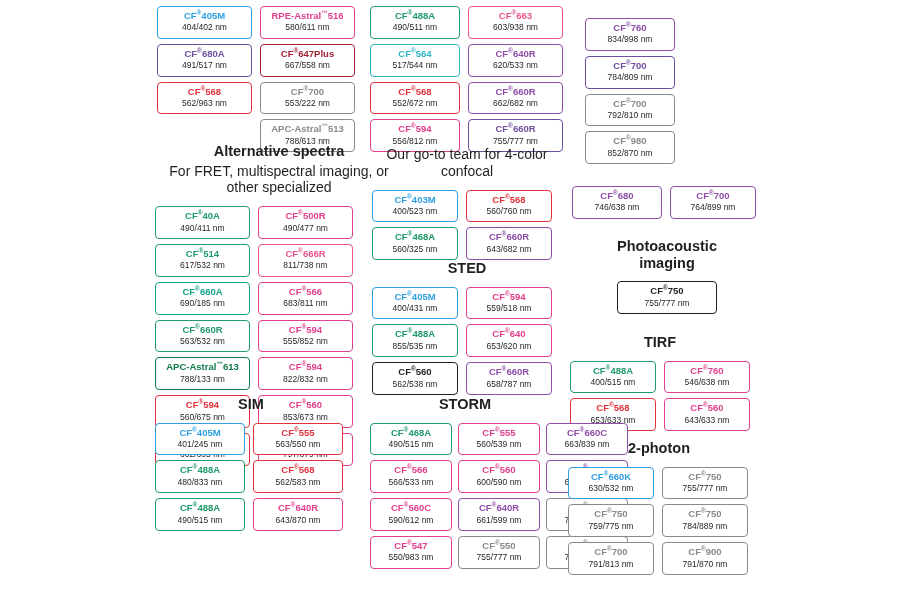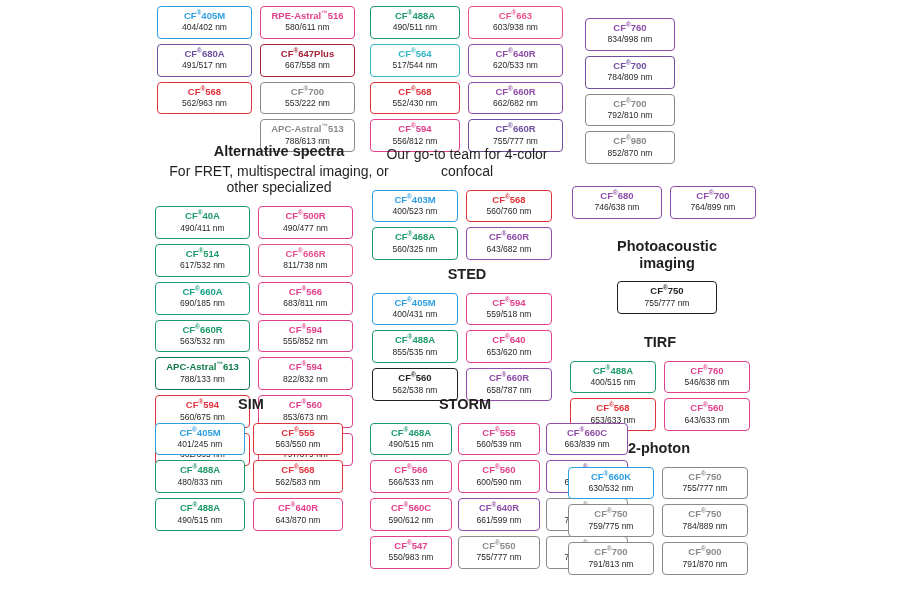--- a/index.html
+++ b/index.html
@@ -126,21 +126,21 @@
           <div class="chip w90" style="border-color: rgb(31, 154, 106);">
             <div class="name" style="color: rgb(31, 154, 106);">CF<sup>®</sup>488A</div>
             <div class="wl">490/511 nm</div>
           </div>
           <div class="chip w90" style="border-color: rgb(47, 182, 196);">
             <div class="name" style="color: rgb(47, 182, 196);">CF<sup>®</sup>564</div>
             <div class="wl">517/544 nm</div>
           </div>
           <div class="chip w90" style="border-color: rgb(224, 50, 60);">
             <div class="name" style="color: rgb(224, 50, 60);">CF<sup>®</sup>568</div>
-            <div class="wl">552/430 nm</div>
+            <div class="wl">552/672 nm</div>
           </div>
           <div class="chip w90" style="border-color: rgb(224, 64, 140);">
             <div class="name" style="color: rgb(224, 64, 140);">CF<sup>®</sup>594</div>
             <div class="wl">556/812 nm</div>
           </div>
         </div>
       <div class="col">
           <div class="chip w95" style="border-color: rgb(232, 82, 143);">
             <div class="name" style="color: rgb(232, 82, 143);">CF<sup>®</sup>663</div>
             <div class="wl">603/938 nm</div>
@@ -270,21 +270,21 @@
             <div class="wl">560/760 nm</div>
           </div>
           <div class="chip w86" style="border-color: rgb(142, 78, 168);">
             <div class="name" style="color: rgb(142, 78, 168);">CF<sup>®</sup>660R</div>
             <div class="wl">643/682 nm</div>
           </div>
         </div>
     </div>
   </div>
 
-  <div class="group" style="left:372px; top:266px; width:190px;">
+  <div class="group" style="left:372px; top:260px; width:190px;">
     <div class="group-title">STED</div>
     <div class="cols" style="margin-top:10px;">
       <div class="col">
           <div class="chip w86" style="border-color: rgb(46, 158, 224);">
             <div class="name" style="color: rgb(46, 158, 224);">CF<sup>®</sup>405M</div>
             <div class="wl">400/431 nm</div>
           </div>
           <div class="chip w86" style="border-color: rgb(31, 154, 106);">
             <div class="name" style="color: rgb(31, 154, 106);">CF<sup>®</sup>488A</div>
             <div class="wl">855/535 nm</div>

